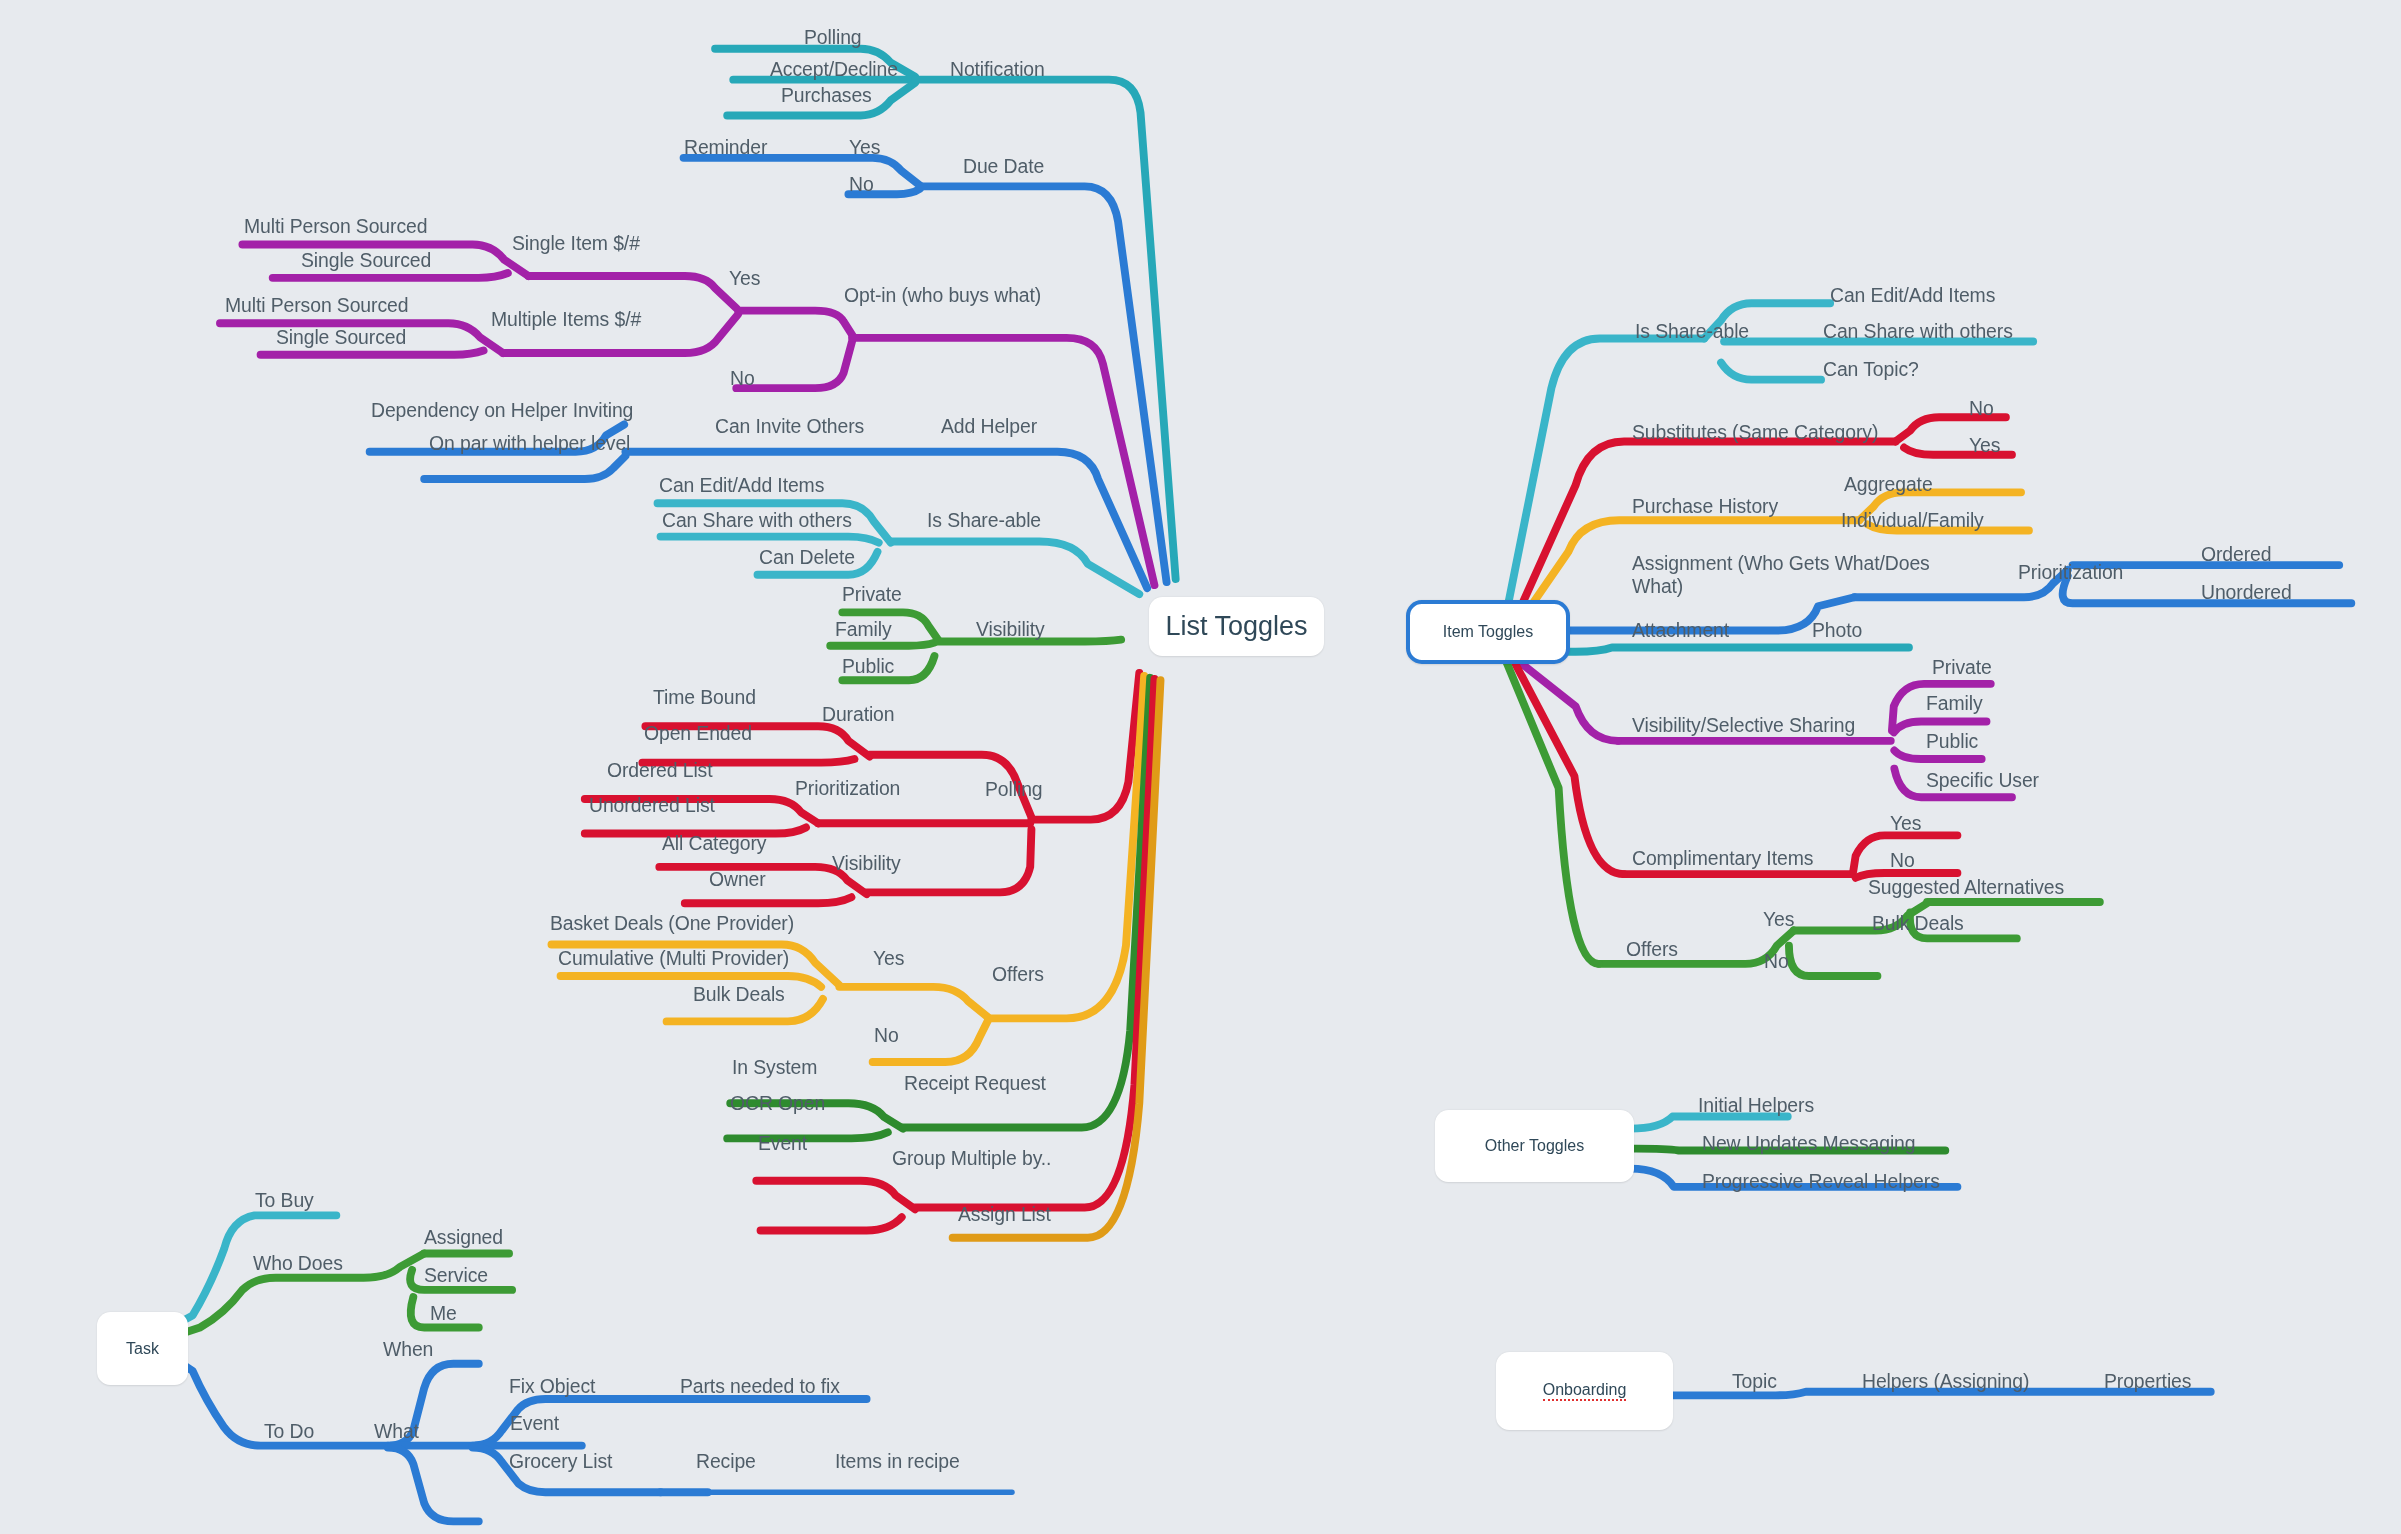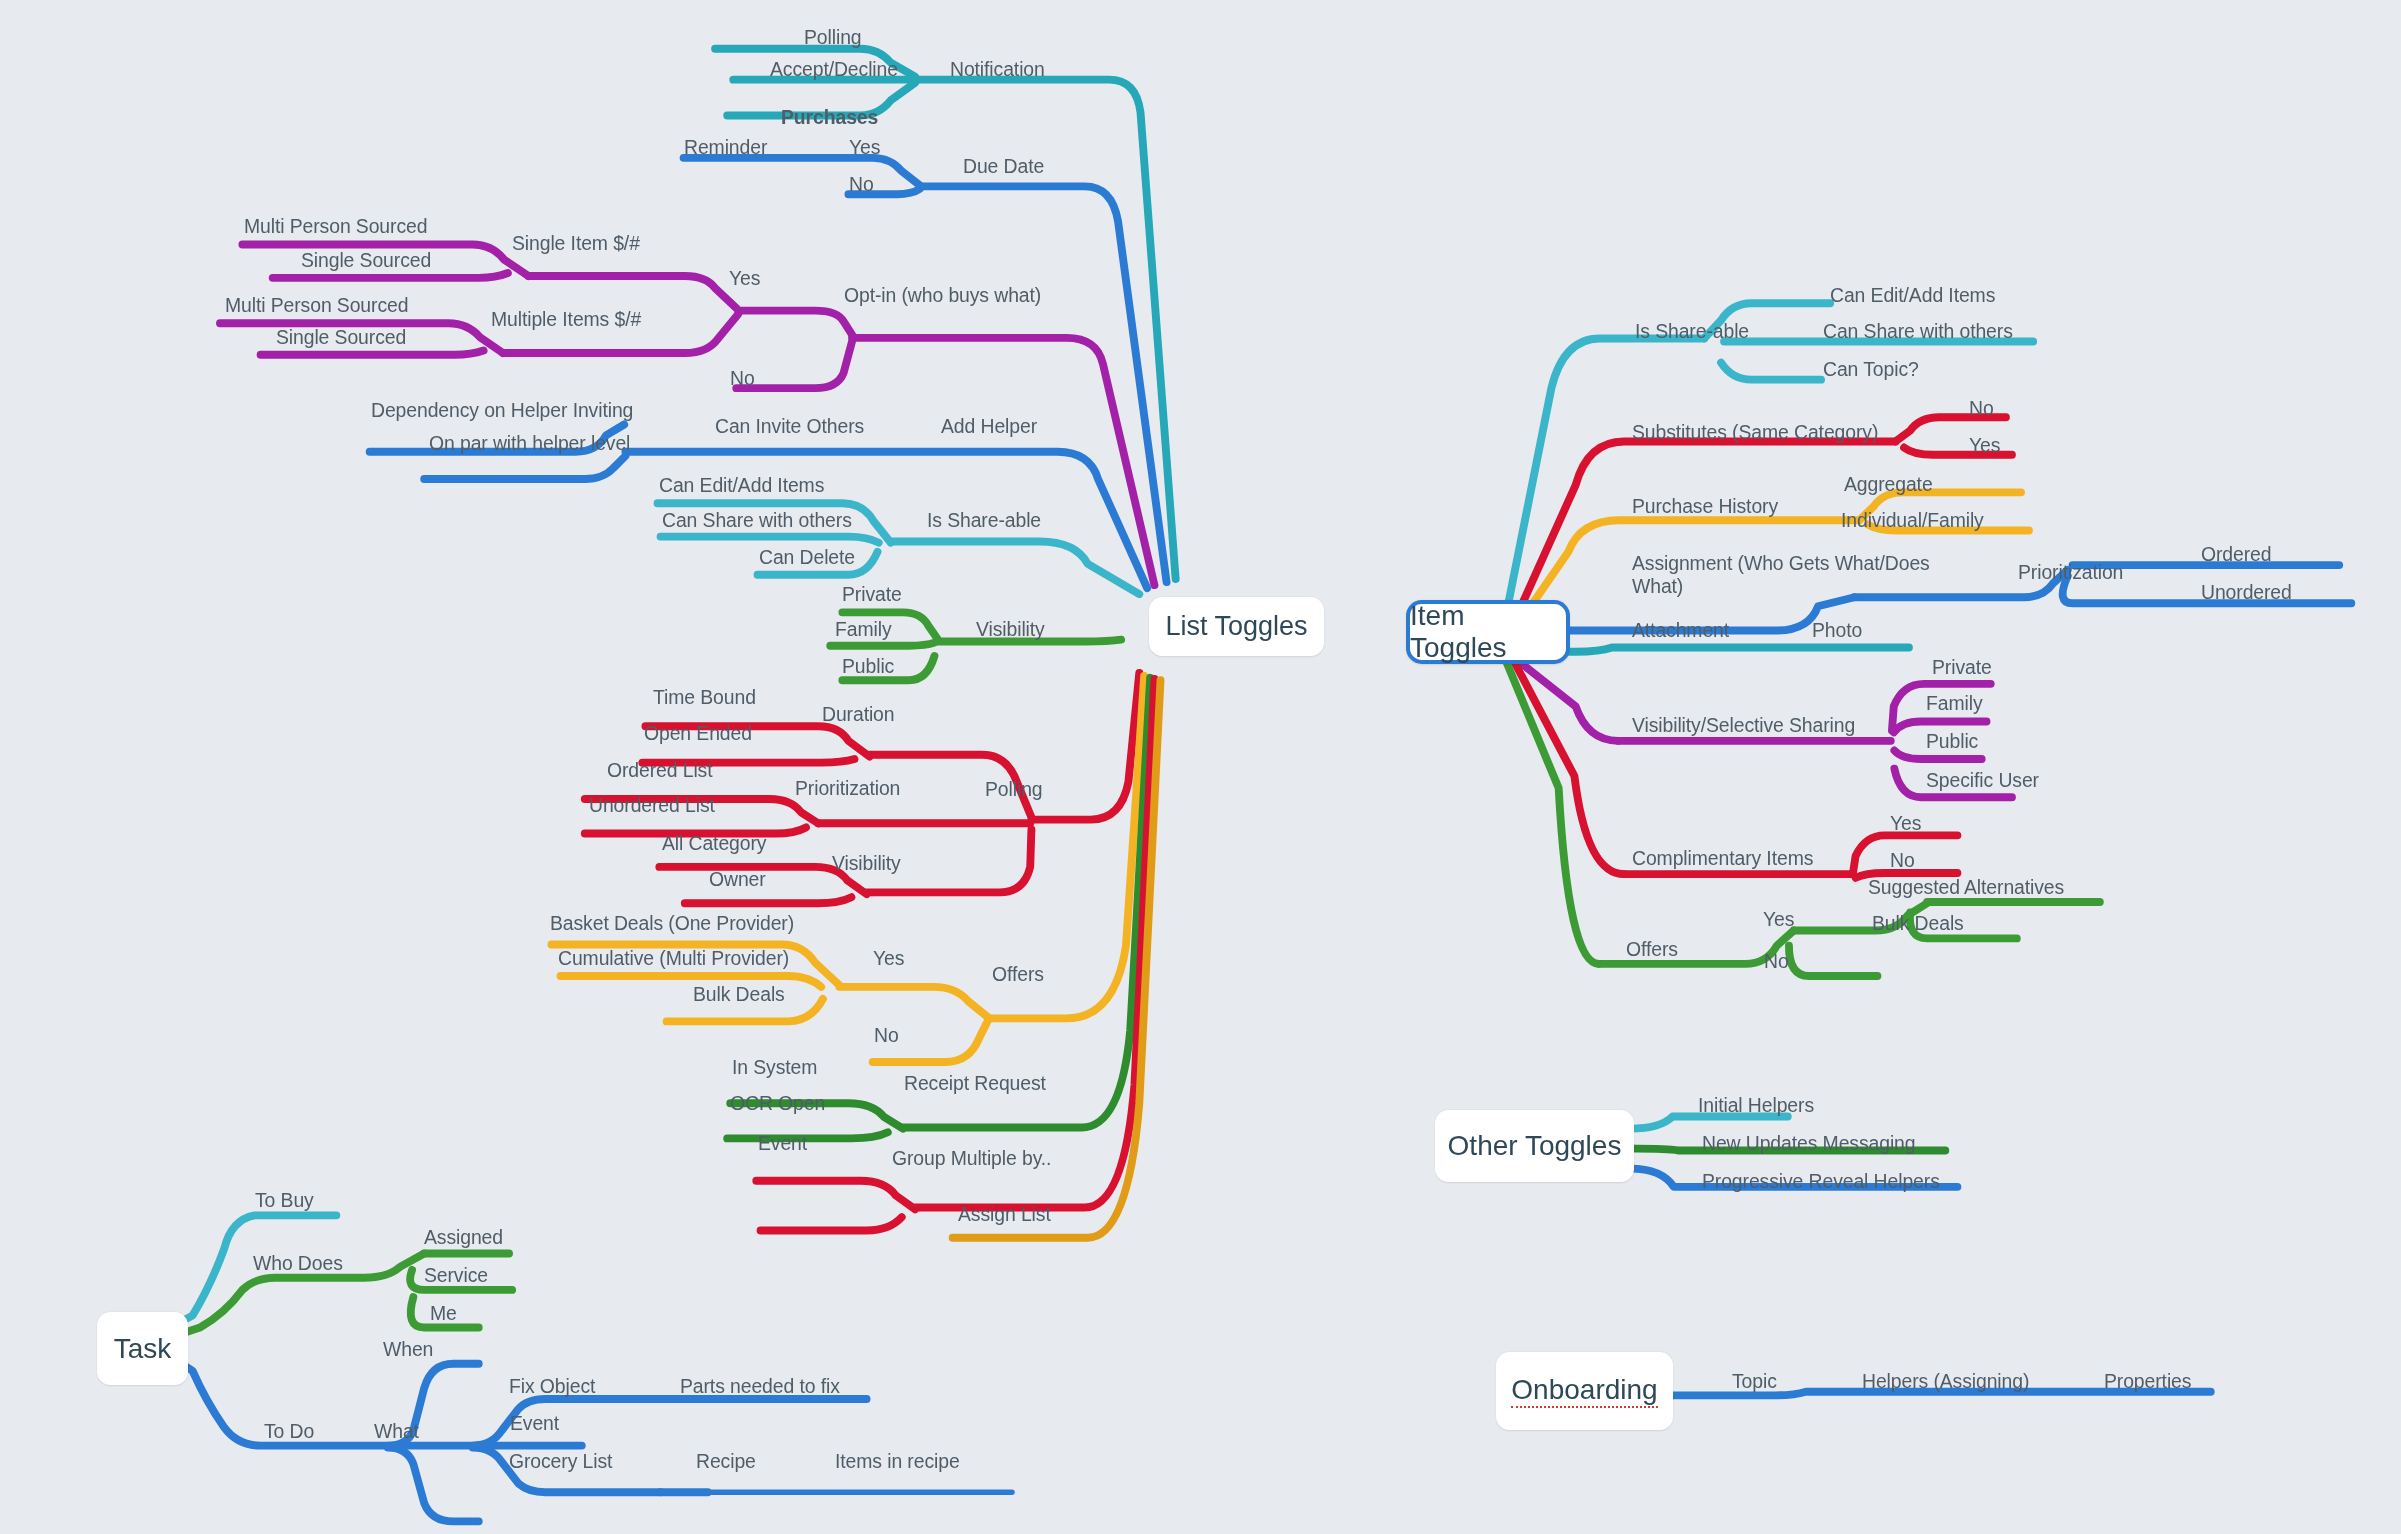--- a/index.html
+++ b/index.html
@@ -40,21 +40,21 @@
     position: absolute;
     background: #ffffff;
     border-radius: 13.3px;
     display: flex;
     align-items: center;
     justify-content: center;
     box-shadow: 0 0.6px 1.8px rgba(0,0,0,0.10);
   }
   .node span {
     color: #2f4858;
-    font-size: 28px;
+    font-size: 16px;
     font-family: "Liberation Sans", sans-serif;
     letter-spacing: 0px;
   }
   .node.root-main span { font-size: 27px; }
   .node.bordered {
     border: 4.8px solid #2b7bd4;
     border-radius: 15.8px;
   }
   .spell {
     border-bottom: 2.4px dotted #e03030;
@@ -224,21 +224,21 @@
     <span class="spell">Onboarding</span>
   </div>
 
   <div class="node" style="left:97px;top:1312px;width:91px;height:73px;">
     <span>Task</span>
   </div>
 
   <div class="lbl" style="left:950px;top:58px;">Notification</div>
   <div class="lbl" style="left:804px;top:25.5px;">Polling</div>
   <div class="lbl" style="left:738px;top:58px;margin-left:32px;">Accept/Decline</div>
-  <div class="lbl" style="left:781px;top:106px;font-weight:bold;">Purchases</div>
+  <div class="lbl" style="left:781px;top:84px;">Purchases</div>
 
   <div class="lbl" style="left:963px;top:155px;">Due Date</div>
   <div class="lbl" style="left:849px;top:136px;">Yes</div>
   <div class="lbl" style="left:684px;top:136px;">Reminder</div>
   <div class="lbl" style="left:849px;top:173px;">No</div>
 
   <div class="lbl" style="left:844px;top:284px;">Opt-in (who buys what)</div>
   <div class="lbl" style="left:729px;top:267px;">Yes</div>
   <div class="lbl" style="left:512px;top:232px;">Single Item $/#</div>
   <div class="lbl" style="left:244px;top:215px;">Multi Person Sourced</div>

